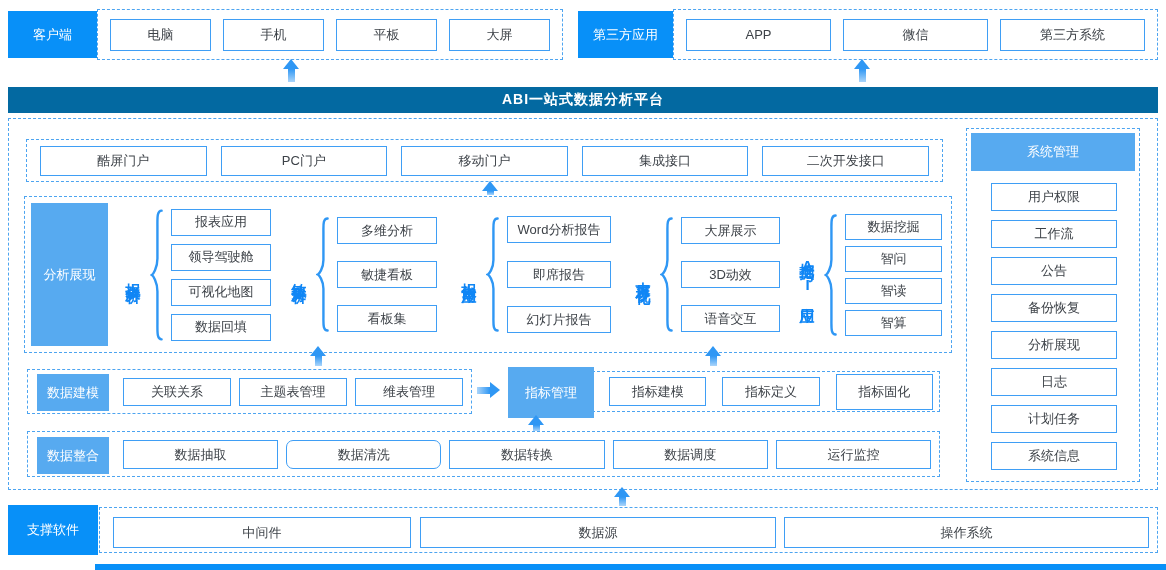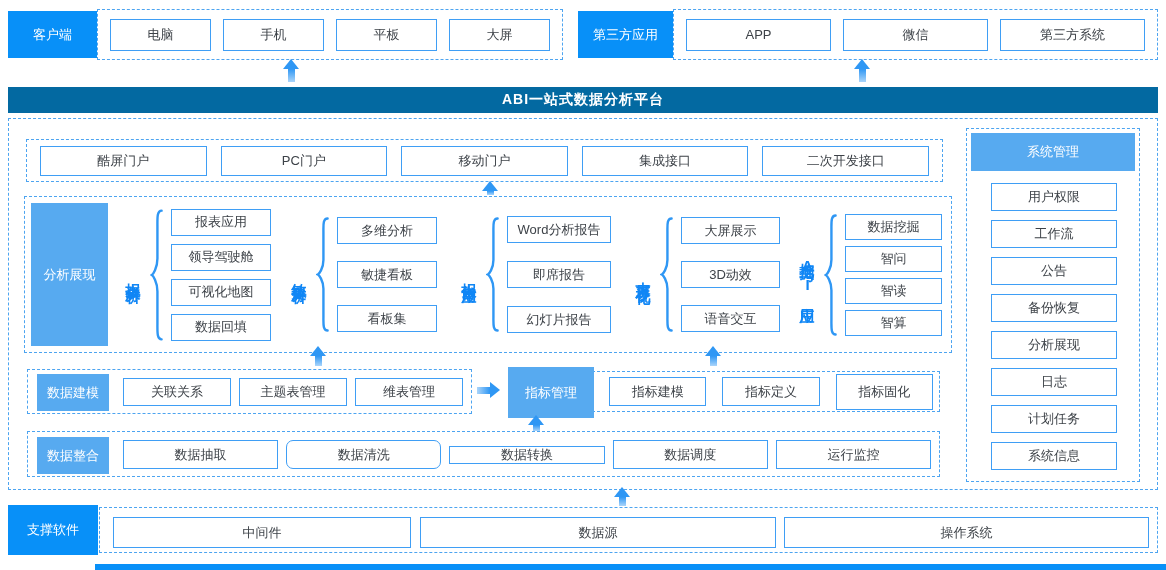--- a/index.html
+++ b/index.html
@@ -187,21 +187,21 @@
   <div class="arr-up" style="left:527px;top:415px;">
     <div class="head"></div>
       <div class="stem" style="height:6px;"></div>
     </div>
 
   <div class="abs dashed" style="left:27px;top:431px;width:913px;height:46px;">
     <div class="abs lbl-light" style="left:9px;top:5px;width:72px;height:37px;">数据整合</div>
     <div class="abs flexrow" style="left:95px;top:8px;width:808px;height:29px;gap:8px;">
       <div class="box" style="flex:1;height:29px;">数据抽取</div>
       <div class="box" style="flex:1;height:29px;border-radius:7px;">数据清洗</div>
-      <div class="box" style="flex:1;height:18px;">数据转换</div>
+      <div class="box" style="flex:1;height:29px;">数据转换</div>
       <div class="box" style="flex:1;height:29px;">数据调度</div>
       <div class="box" style="flex:1;height:29px;">运行监控</div>
     </div>
   </div>
 
   <div class="abs dashed" style="left:966px;top:128px;width:174px;height:354px;">
     <div class="abs lbl-light" style="left:4px;top:4px;width:164px;height:38px;">系统管理</div>
     <div class="abs flexcol" style="left:24px;top:54px;width:126px;gap:9px;">
       <div class="box" style="height:28px;">用户权限</div>
       <div class="box" style="height:28px;">工作流</div>

